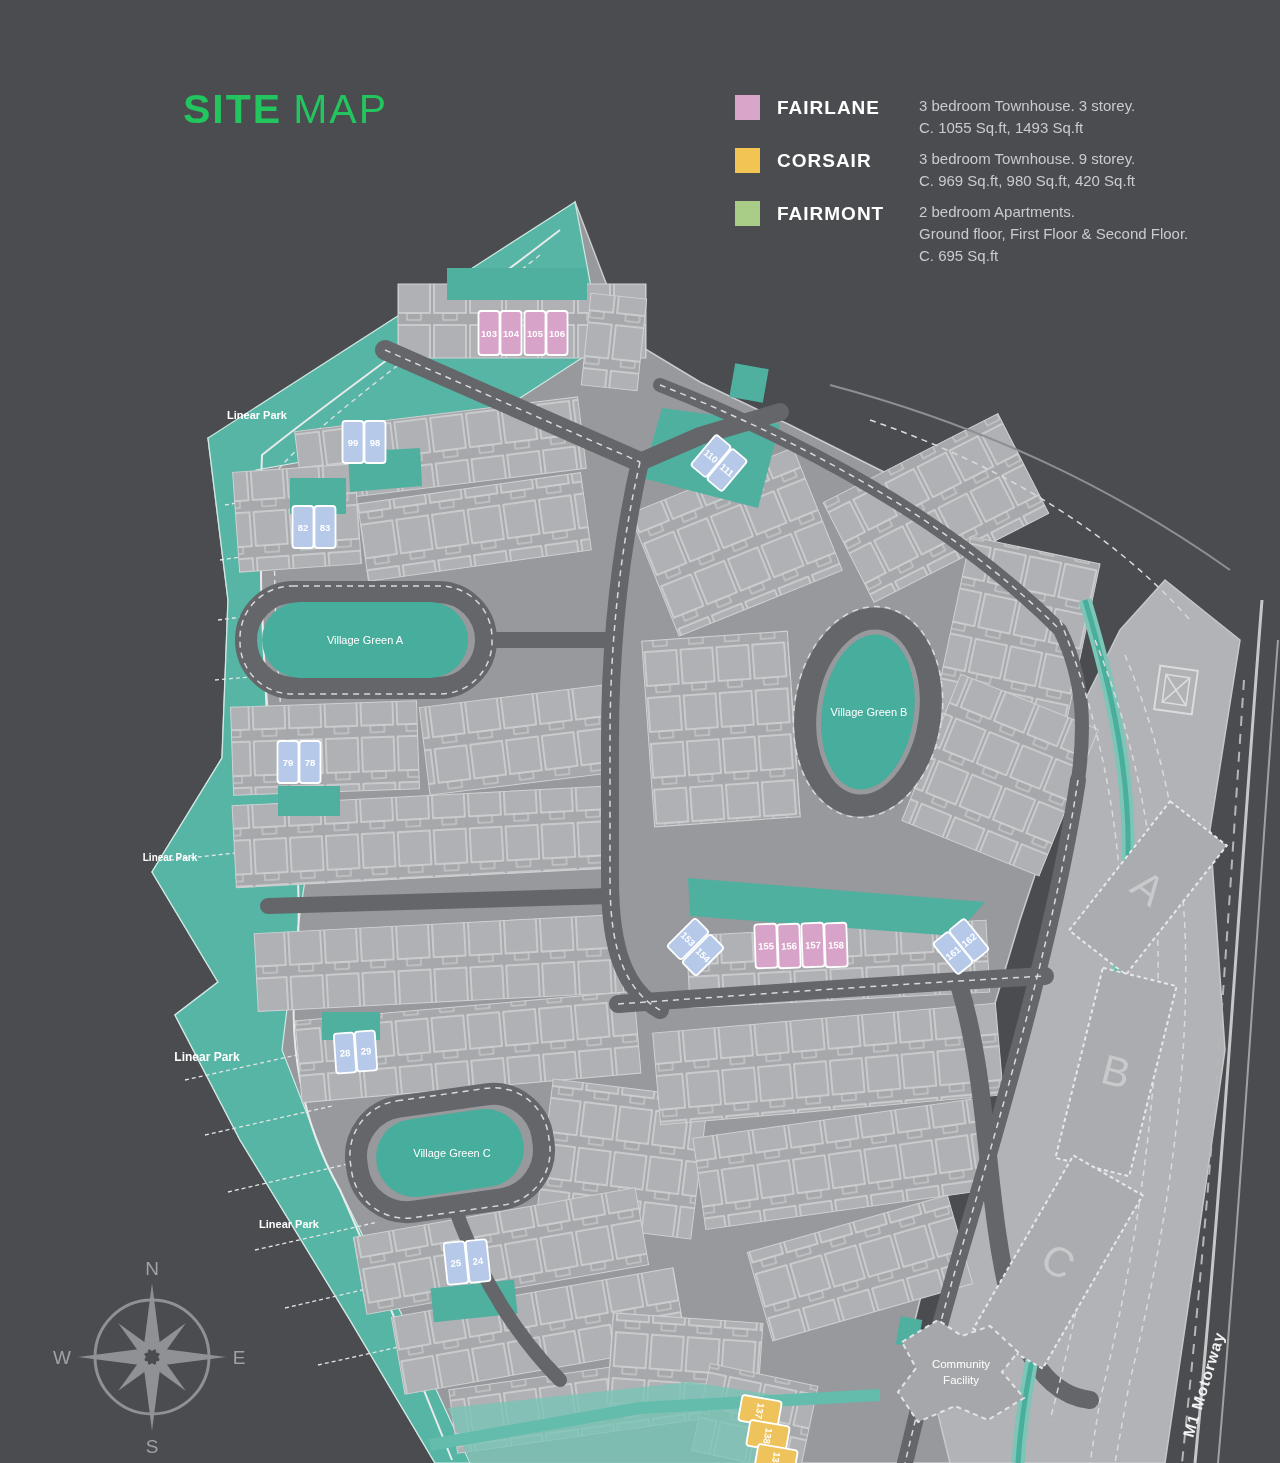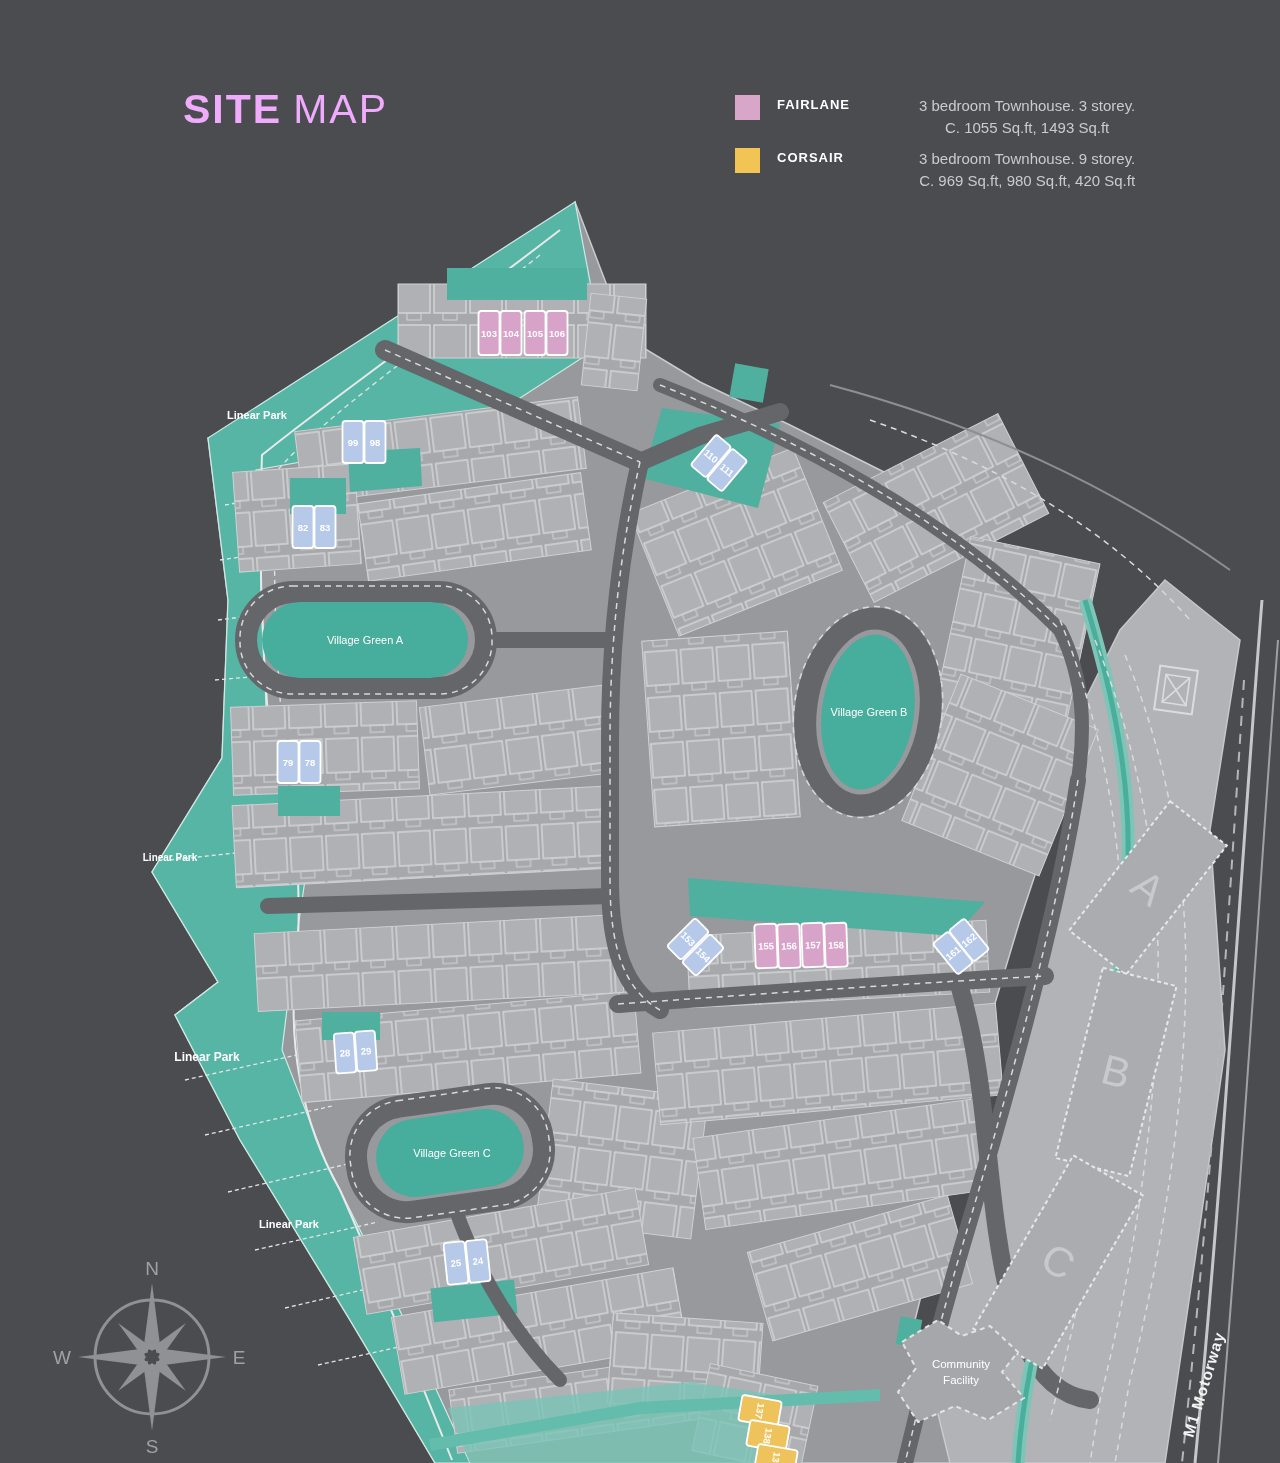--- a/index.html
+++ b/index.html
@@ -1,29 +1,29 @@
 <!DOCTYPE html>
 <html><head>
 <meta charset="utf-8">
 <style>
   html,body{margin:0;padding:0;background:#4a4c50;}
   .canvas{position:relative;width:1280px;height:1463px;background:#4a4c50;
           font-family:"Liberation Sans",sans-serif;overflow:hidden;}
   .map-svg{position:absolute;left:0;top:0;}
-  .page-title{position:absolute;left:183px;top:86px;font-size:41px;color:#f0abfc;
+  .page-title{position:absolute;left:183px;top:86px;font-size:41px;color:#22c55e;
               letter-spacing:2px;white-space:nowrap;}
   .page-title .tbold{font-weight:700;}
   .page-title .tlight{font-weight:300;margin-left:11px;}
   .legend{position:absolute;left:735px;top:95px;width:540px;}
   .legend-row{display:flex;align-items:flex-start;margin-bottom:9px;}
   .swatch{width:25px;height:25px;flex:none;}
-  .lname{width:142px;margin-left:17px;font-size:13px;font-weight:700;color:#ffffff;
+  .lname{width:142px;margin-left:17px;font-size:19px;font-weight:700;color:#ffffff;
          letter-spacing:1px;padding-top:2px;flex:none;}
   .ldesc{font-size:15px;color:#c9cbce;line-height:22px;}
-  .ldesc span{display:block;text-align:center;}
+  .ldesc span{display:block;}
   text{font-family:"Liberation Sans",sans-serif;}
 </style>
 </head>
 <body>
 
 <div class="canvas">
 
 <svg class="map-svg" width="1280" height="1463" viewBox="0 0 1280 1463">
   <defs>
     <pattern id="houses" width="36" height="46" patternUnits="userSpaceOnUse">
@@ -349,15 +349,24 @@
     </div>
   </div>
   <div class="legend-row">
     <div class="swatch" style="background: rgb(242, 196, 83);"></div>
     <div class="lname">CORSAIR</div>
     <div class="ldesc">
       <span>3 bedroom Townhouse. 9 storey.</span>
       <span>C. 969 Sq.ft, 980 Sq.ft, 420 Sq.ft</span>
     </div>
   </div>
+  <div class="legend-row">
+    <div class="swatch" style="background: rgb(169, 205, 135);"></div>
+    <div class="lname">FAIRMONT</div>
+    <div class="ldesc">
+      <span>2 bedroom Apartments.</span>
+      <span>Ground floor, First Floor &amp; Second Floor.</span>
+      <span>C. 695 Sq.ft</span>
+    </div>
+  </div>
 </div>
 
 </div>
 
 </body></html>

